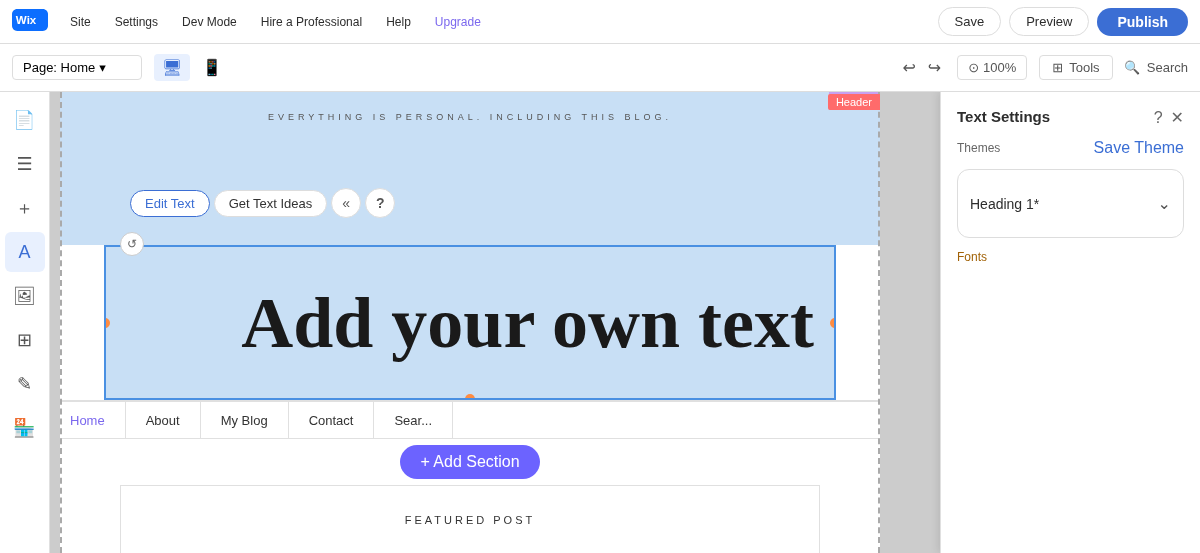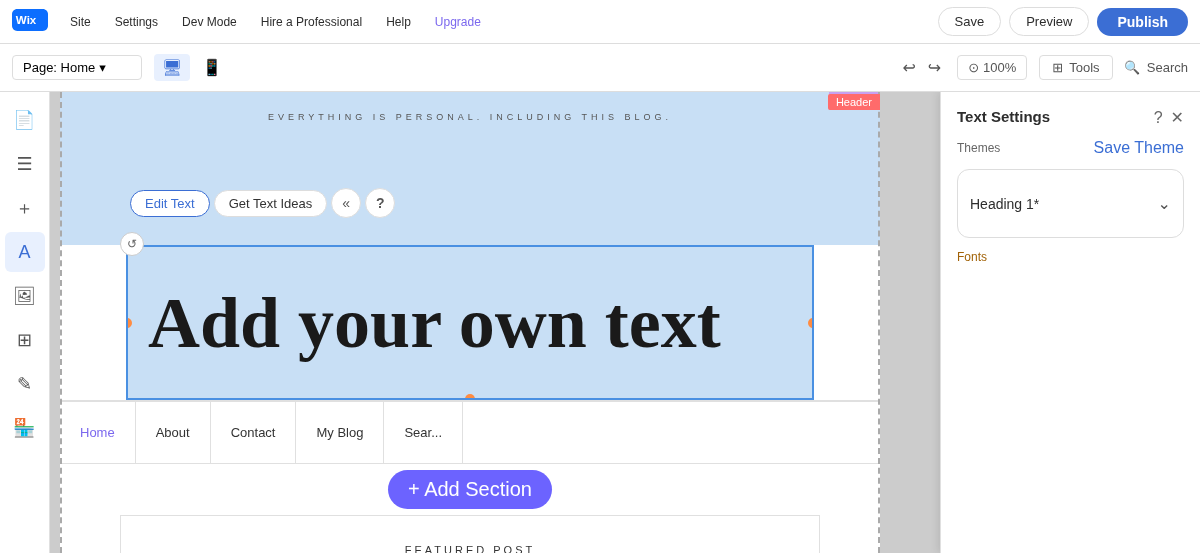--- a/index.html
+++ b/index.html
@@ -79,22 +79,22 @@
     .blog-header {
       background: #c8dff5; padding: 12px 20px 0 20px;
       text-align: center; font-size: 10px; letter-spacing: 3px;
       color: #333; position: relative; height: 153px;
     }
     .blog-header-text { font-size: 9px; letter-spacing: 4px; color: #555; padding-top: 8px; }
 
     
     .selected-text-block {
       background: #c8dff5; border: 2px solid #4a90e2;
-      margin: 0 66px; position: relative; padding: 10px 20px;
-      display: flex; align-items: center; justify-content: flex-start;
+      margin: 0 44px; position: relative; padding: 10px 20px;
+      display: flex; align-items: center; justify-content: flex-end;
       height: 155px; overflow: hidden;
     }
     .selected-text-block::before {
       content: ''; position: absolute; left: -6px; top: 50%;
       transform: translateY(-50%); width: 10px; height: 10px;
       background: #ff8c42; border-radius: 50%;
     }
     .selected-text-block::after {
       content: ''; position: absolute; right: -6px; top: 50%;
       transform: translateY(-50%); width: 10px; height: 10px;
@@ -139,29 +139,29 @@
     .rotate-handle {
       position: absolute; top: 140px; left: 60px; z-index: 30;
       width: 24px; height: 24px; background: #fff; border: 1px solid #ccc;
       border-radius: 50%; display: flex; align-items: center; justify-content: center;
       font-size: 12px; color: #666; cursor: pointer;
     }
 
     
     .site-nav {
       background: #fff; border-top: 1px solid #e0e0e0; border-bottom: 1px solid #e0e0e0;
-      display: flex; align-items: flex-end; height: 63px; padding: 0 20px;
+      display: flex; align-items: flex-end; height: 38px; padding: 0 10px;
       font-size: 13px;
     }
     .site-nav-item { padding: 0 20px; color: #333; cursor: pointer; height: 100%; display: flex; align-items: center; border-right: 1px solid #e0e0e0; }
     .site-nav-item.active { color: #7b68ee; }
     .site-nav-item:first-child { padding-left: 0; }
     .add-section-btn {
       background: #6c63ff; color: #fff; border: none;
-      padding: 8px 20px; border-radius: 20px; font-size: 20px;
+      padding: 8px 20px; border-radius: 20px; font-size: 16px;
       cursor: pointer; display: flex; align-items: center; gap: 6px;
     }
 
     
     .featured-post {
       background: #fff; margin: 0 60px; padding: 28px;
       border: 1px solid #e0e0e0; text-align: center;
       font-size: 11px; letter-spacing: 3px; color: #333;
     }
 
@@ -295,22 +295,22 @@
       <div class="selected-text-block">
         <div class="big-text">Add your own text</div>
         <div class="bottom-handle"></div>
       </div>
 
       <div style="height: 1px; background: #e0e0e0; margin: 0 0;"></div>
 
       <div class="site-nav">
         <div class="site-nav-item active">Home</div>
         <div class="site-nav-item">About</div>
+        <div class="site-nav-item">My Blog</div>
         <div class="site-nav-item">Contact</div>
-        <div class="site-nav-item">My Blog</div>
         <div class="site-nav-item">Sear...</div>
         <div class="blog-post-label">g Post</div>
       </div>
 
       <div style="display:flex; justify-content:center; padding: 6px 0; position: relative; z-index:20;">
         <button class="add-section-btn">+ Add Section</button>
       </div>
 
       <div class="featured-post">FEATURED POST</div>
 

